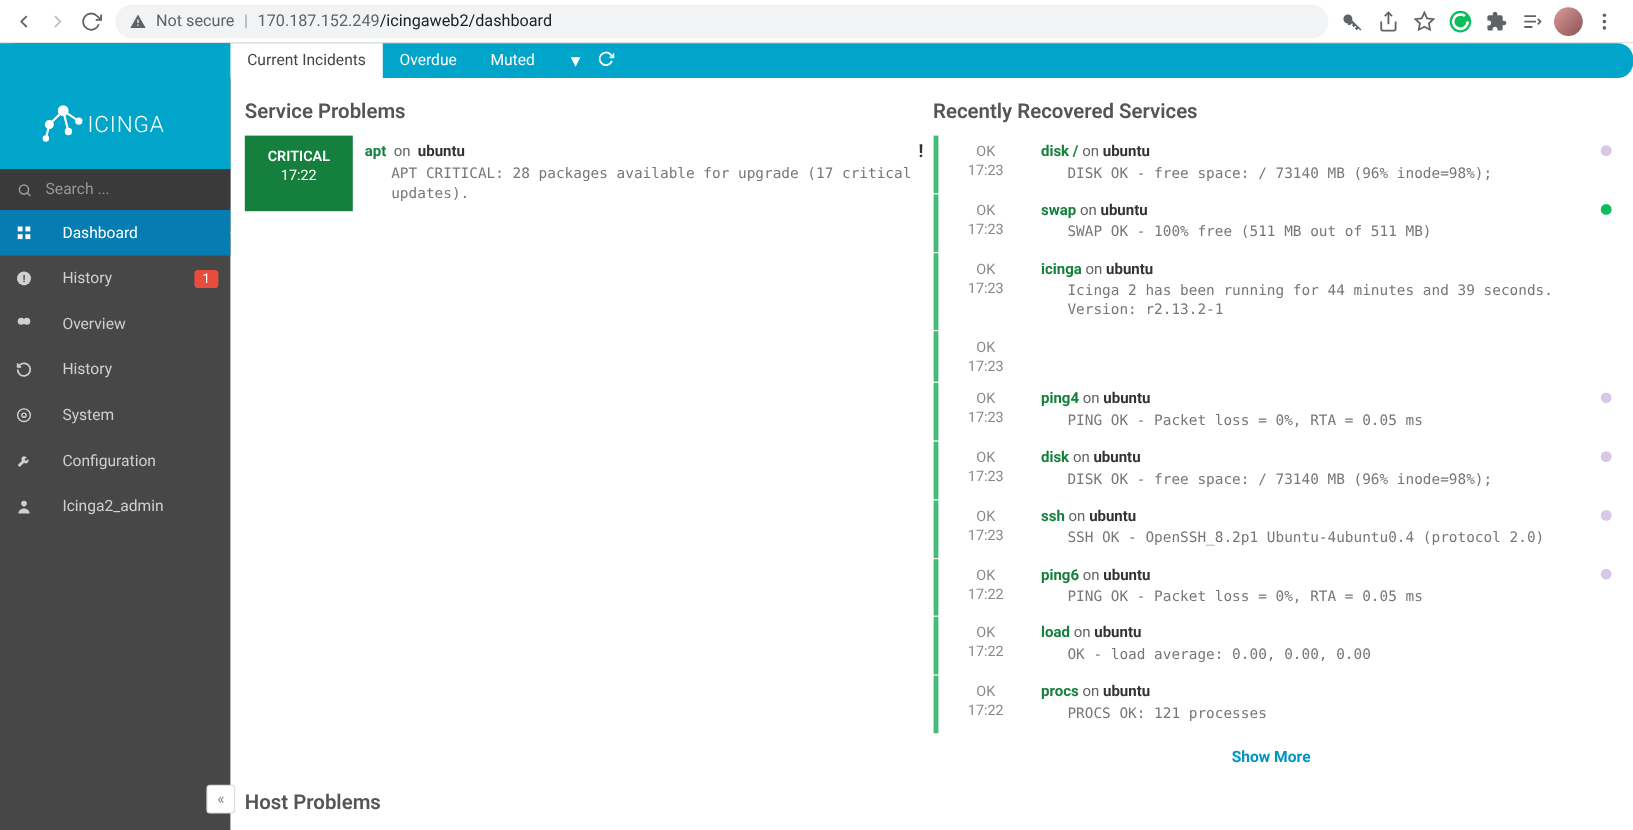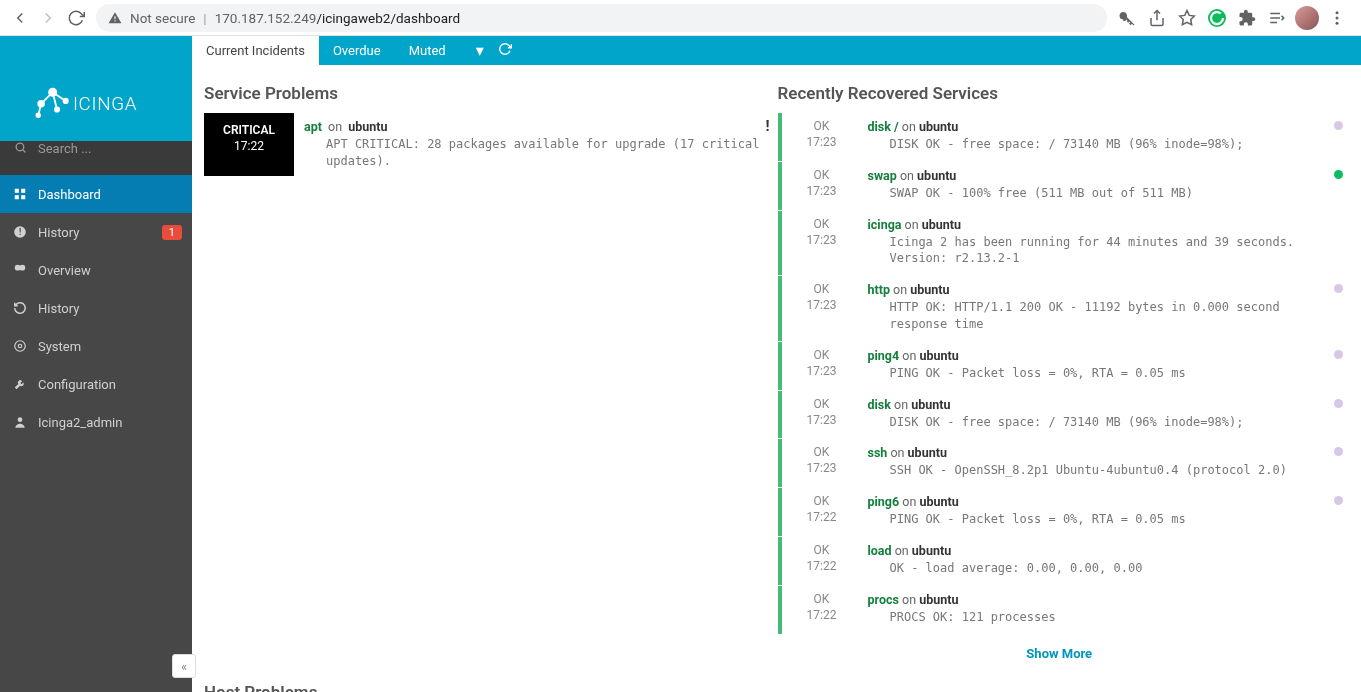--- a/index.html
+++ b/index.html
@@ -7,42 +7,42 @@
     .chrome-bar { height:36px; background:#fff; display:flex; align-items:center; padding:0 6px; border-bottom:1px solid #e0e0e0; }
     .chrome-icon { width:28px; height:28px; display:flex; align-items:center; justify-content:center; border-radius:50%; cursor:pointer; color:#5f6368; }
     .chrome-icon svg { width:18px; height:18px; }
     .addr { flex:1; height:28px; background:#f1f3f4; border-radius:14px; display:flex; align-items:center; padding:0 12px; margin:0 6px; font-size:13.5px; color:#5f6368; }
     .addr .warn { margin-right:8px; display:flex; align-items:center;}
     .addr .sep { margin:0 8px; color:#9aa0a6; }
     .addr .path { color:#202124; }
     .chrome-right { display:flex; align-items:center; gap:2px; padding-right:4px;}
     .ext-dot { width:18px;height:18px;border-radius:50%;background:#0bbd5c;display:flex;align-items:center;justify-content:center;}
     .avatar { width:24px;height:24px;border-radius:50%;background:linear-gradient(135deg,#d99,#855);}
-    .subchrome { height:29px; background:#00a5c9; display:flex; align-items:center; }
+    .subchrome { height:29px; background:#00a5c9; display:flex; align-items:center;border-radius:13px; }
     .tab { height:29px; padding:0 14px; display:flex; align-items:center; font-size:13px; color:#fff; cursor:pointer; }
     .tab.active { background:#fff; color:#444; }
     .sub-icons { display:flex; gap:14px; padding-left:16px;}
     .container { display:flex; height:calc(100% - 65px); }
     .sidebar { width:192px; background:#474747; display:flex; flex-direction:column; color:#d0d0d0; position:relative;}
     .logo { height:76px; background:#00a5c9; display:flex; align-items:center; justify-content:center;}
     .logo-svg { width:130px; }
-    .search-row { height:34px; background:#3a3a3a; display:flex; align-items:flex-start; padding:0 12px; font-size:13px; color:#999;}
-    .nav-item { height:38px; display:flex; align-items:center; padding:0 12px; font-size:13px; color:#d0d0d0; cursor:pointer; position:relative;}
+    .search-row { height:34px; background:#3a3a3a; display:flex; align-items:center; padding:0 12px; font-size:13px; color:#999;}
+    .nav-item { height:38px; display:flex; align-items:center; padding:0 12px; font-size:13px; color:#d0d0d0; cursor:pointer; position:relative;gap:14px;}
     .nav-item.active { background:#057db3; color:#fff;}
     .nav-item.active::after { content:""; position:absolute; right:-8px; top:50%; transform:translateY(-50%); border:8px solid transparent; border-left-color:#fff; border-left-width:0;border-right-color:#fff;width:0;height:0;}
     .nav-arrow{position:absolute;right:-9px;top:50%;transform:translateY(-50%);width:0;height:0;border-top:9px solid transparent;border-bottom:9px solid transparent;border-right:9px solid #fff;}
     .nav-icon { width:16px; margin-right:10px; display:flex; align-items:center; justify-content:center;}
     .badge { position:absolute; right:10px; background:#e74c3c; color:#fff; font-size:11px; padding:1px 7px; border-radius:3px;}
     .collapse-btn { position:absolute; bottom:14px; left:172px; width:24px;height:24px;background:#fff;border:1px solid #ddd;border-radius:3px;display:flex;align-items:center;justify-content:center;color:#888;cursor:pointer;font-size:13px;}
     .main { flex:1; overflow-y:auto; padding:12px 12px 0 12px; position:relative;}
     .cols { display:flex; gap:2px; }
     .col { flex:1; min-width:0;}
     .sec-title { font-size:17px; color:#555; font-weight:600; padding:6px 0 10px 0;}
     .problem-row { display:flex; }
-    .state-box { width:90px; background:#000000; color:#fff; text-align:center; padding:10px 4px; font-size:12px; font-weight:600;}
+    .state-box { width:90px; background:#15803d; color:#fff; text-align:center; padding:10px 4px; font-size:12px; font-weight:600;}
     .state-box .time{font-weight:400; font-size:12px; margin-top:2px;}
     .row-body { flex:1; padding:6px 10px; font-size:12.5px; position:relative;}
     .svc-name{font-weight:700;color:#15803d;}
     .on{color:#666;} .host{font-weight:700;color:#333;}
     .plugin-output{font-family:Menlo,Consolas,monospace;font-size:12px;color:#777;margin-top:2px;line-height:1.4;margin-left:22px;}
     .excl{position:absolute;right:6px;top:4px;font-weight:700;color:#333;font-size:15px;}
     .recov-row { display:flex; border-left:4px solid #44bb77; margin-bottom:1px;}
     .recov-state { width:80px; text-align:center; padding:6px 4px;}
     .recov-state .ok{color:#888;font-size:12px;font-weight:400;}
     .recov-state .time{color:#888;font-size:12px;margin-top:2px;}
@@ -287,21 +287,20 @@
                 <div class="ok">OK</div>
                 <div class="time">17:23</div>
               </div>
               <div class="recov-body"><span class="svc-name">icinga</span> <span class="on">on</span> <span class="host">ubuntu</span><div class="plugin-output">Icinga 2 has been running for 44 minutes and 39 seconds. Version: r2.13.2-1</div></div>
             </div>
             <div class="recov-row">
               <div class="recov-state">
                 <div class="ok">OK</div>
                 <div class="time">17:23</div>
               </div>
-              <div class="recov-body"><span class="svc-name">http</span> <span class="on">on</span> <span class="host">ubuntu</span><div class="plugin-output">HTTP OK: HTTP/1.1 200 OK - 11192 bytes in 0.000 second response time</div><div class="dot "></div></div>
             </div>
             <div class="recov-row">
               <div class="recov-state">
                 <div class="ok">OK</div>
                 <div class="time">17:23</div>
               </div>
               <div class="recov-body"><span class="svc-name">ping4</span> <span class="on">on</span> <span class="host">ubuntu</span><div class="plugin-output">PING OK - Packet loss = 0%, RTA = 0.05 ms</div><div class="dot "></div></div>
             </div>
             <div class="recov-row">
               <div class="recov-state">

